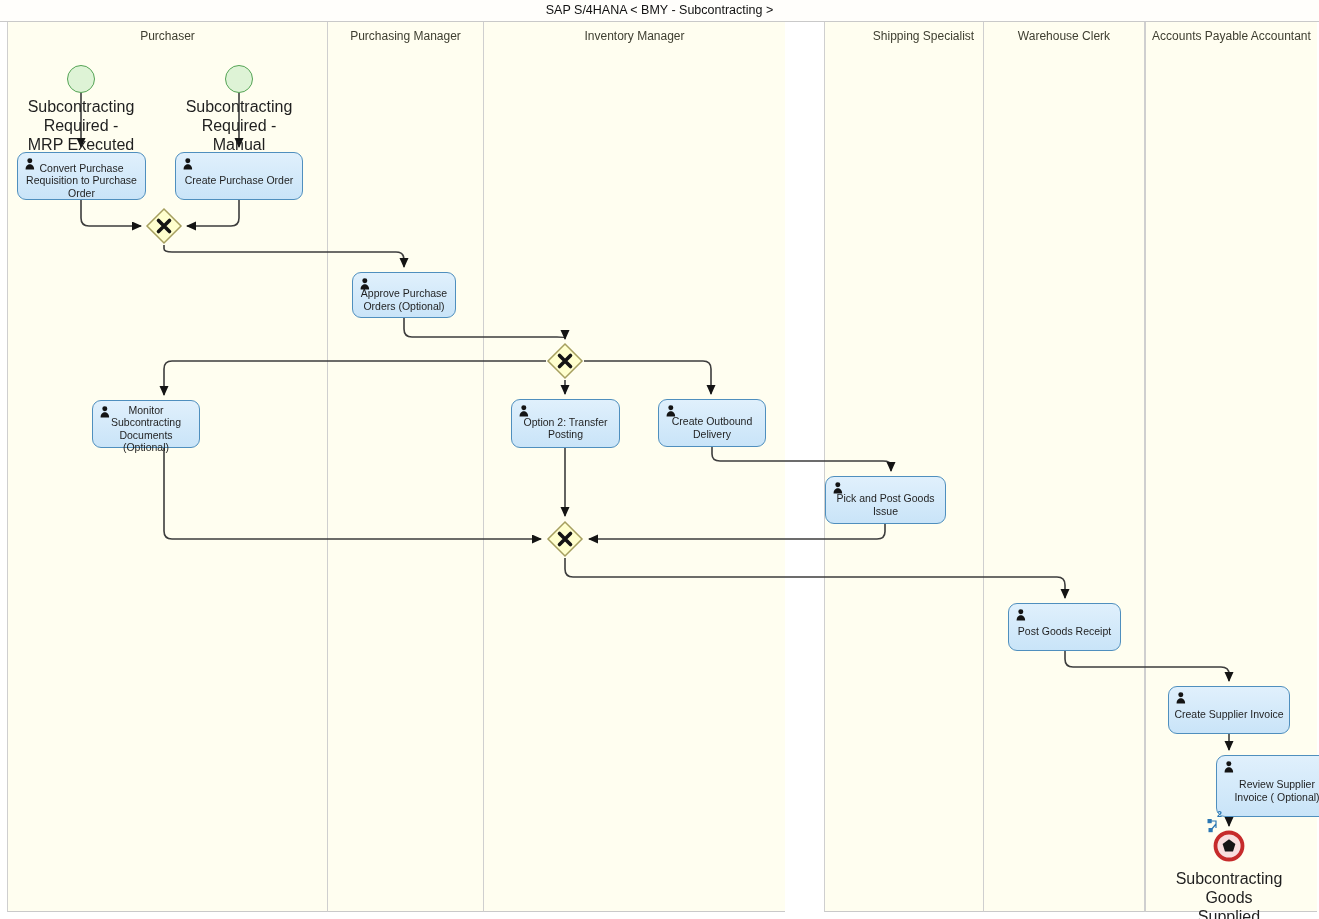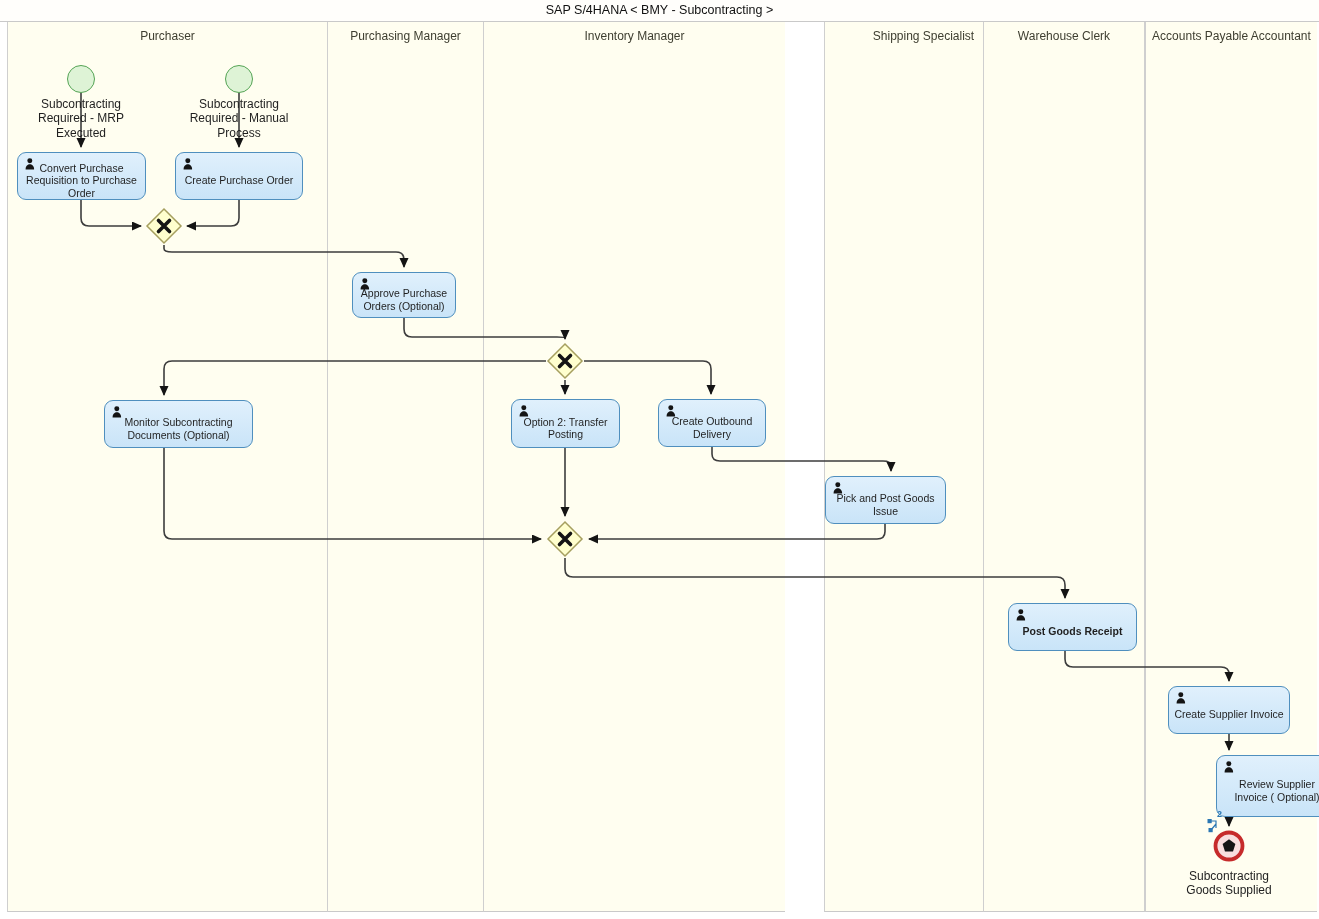--- a/index.html
+++ b/index.html
@@ -14,21 +14,21 @@
   .lane-label{padding-top:7px;text-align:center;font-size:12px;color:#3e3e30;white-space:nowrap;}
   #edges{position:absolute;left:0;top:0;width:1319px;height:919px;pointer-events:none;}
   #nodes{position:absolute;left:0;top:0;width:0;height:0;}
   .task{position:absolute;box-sizing:border-box;border-radius:9px;
     background:linear-gradient(180deg,#e0f0fc 0%,#c9e4f8 100%);
     border:1.5px solid #4f8fbe;
     display:flex;align-items:center;justify-content:center;text-align:center;
     font-size:10.5px;line-height:1.18;color:#1f1f1f;padding:13px 5px 4px;}
   .task .person{position:absolute;left:7px;top:5px;width:13px;height:12px;}
   .start-circle{position:absolute;border-radius:50%;background:#def3d6;border:1.6px solid #55a455;box-sizing:border-box;}
-  .evt-label{position:absolute;text-align:center;font-size:12px;line-height:1.2;color:#1f1f1f;}
+  .evt-label{position:absolute;text-align:center;font-size:16px;line-height:1.2;color:#1f1f1f;}
   .gw,.endev,.badge{position:absolute;}
   .watermark{position:absolute;right:3px;bottom:10px;font-size:15.5px;letter-spacing:.4px;
     color:rgba(193,193,193,.8);white-space:nowrap;}
 </style>
 </head>
 <body>
 
 <div class="page">
   <div class="titlebar">SAP S/4HANA &lt; BMY - Subcontracting &gt;</div>
   <div id="lanes">
@@ -102,21 +102,21 @@
         <svg class="person" viewBox="0 0 14 13">
           <circle cx="5.2" cy="3.1" r="2.7" fill="#141414"></circle>
           <path d="M0.6 12.4 C0.6 8.6 3 6.9 5.2 6.9 C7.4 6.9 9.8 8.6 9.8 12.4 Z" fill="#141414"></path>
         </svg>
         <span>Approve Purchase Orders (Optional)</span>
       </div>
       <svg class="gw" viewBox="0 0 38 38" width="38" height="38" style="left: 546px; top: 342px;">
         <polygon points="19,2 36,19 19,36 2,19" fill="#ffffce" stroke="#a69f5f" stroke-width="1.5"></polygon>
         <path d="M13.5 13.5 L24.5 24.5 M24.5 13.5 L13.5 24.5" stroke="#141414" stroke-width="3.6" stroke-linecap="round"></path>
       </svg>
-      <div class="task" style="left: 104px; top: 400px; width: 149px; height: 48px;">
+      <div class="task" style="left: 92px; top: 400px; width: 108px; height: 48px;">
         <svg class="person" viewBox="0 0 14 13">
           <circle cx="5.2" cy="3.1" r="2.7" fill="#141414"></circle>
           <path d="M0.6 12.4 C0.6 8.6 3 6.9 5.2 6.9 C7.4 6.9 9.8 8.6 9.8 12.4 Z" fill="#141414"></path>
         </svg>
         <span>Monitor Subcontracting Documents (Optional)</span>
       </div>
       <div class="task" style="left: 511px; top: 399px; width: 109px; height: 49px;">
         <svg class="person" viewBox="0 0 14 13">
           <circle cx="5.2" cy="3.1" r="2.7" fill="#141414"></circle>
           <path d="M0.6 12.4 C0.6 8.6 3 6.9 5.2 6.9 C7.4 6.9 9.8 8.6 9.8 12.4 Z" fill="#141414"></path>
@@ -134,21 +134,21 @@
         <svg class="person" viewBox="0 0 14 13">
           <circle cx="5.2" cy="3.1" r="2.7" fill="#141414"></circle>
           <path d="M0.6 12.4 C0.6 8.6 3 6.9 5.2 6.9 C7.4 6.9 9.8 8.6 9.8 12.4 Z" fill="#141414"></path>
         </svg>
         <span>Pick and Post Goods Issue</span>
       </div>
       <svg class="gw" viewBox="0 0 38 38" width="38" height="38" style="left: 546px; top: 520px;">
         <polygon points="19,2 36,19 19,36 2,19" fill="#ffffce" stroke="#a69f5f" stroke-width="1.5"></polygon>
         <path d="M13.5 13.5 L24.5 24.5 M24.5 13.5 L13.5 24.5" stroke="#141414" stroke-width="3.6" stroke-linecap="round"></path>
       </svg>
-      <div class="task" style="left: 1008px; top: 603px; width: 129px; height: 48px; font-weight: bold;">
+      <div class="task" style="left: 1008px; top: 603px; width: 113px; height: 48px;">
         <svg class="person" viewBox="0 0 14 13">
           <circle cx="5.2" cy="3.1" r="2.7" fill="#141414"></circle>
           <path d="M0.6 12.4 C0.6 8.6 3 6.9 5.2 6.9 C7.4 6.9 9.8 8.6 9.8 12.4 Z" fill="#141414"></path>
         </svg>
         <span>Post Goods Receipt</span>
       </div>
       <div class="task" style="left: 1168px; top: 686px; width: 122px; height: 48px; text-align: right;">
         <svg class="person" viewBox="0 0 14 13">
           <circle cx="5.2" cy="3.1" r="2.7" fill="#141414"></circle>
           <path d="M0.6 12.4 C0.6 8.6 3 6.9 5.2 6.9 C7.4 6.9 9.8 8.6 9.8 12.4 Z" fill="#141414"></path>

